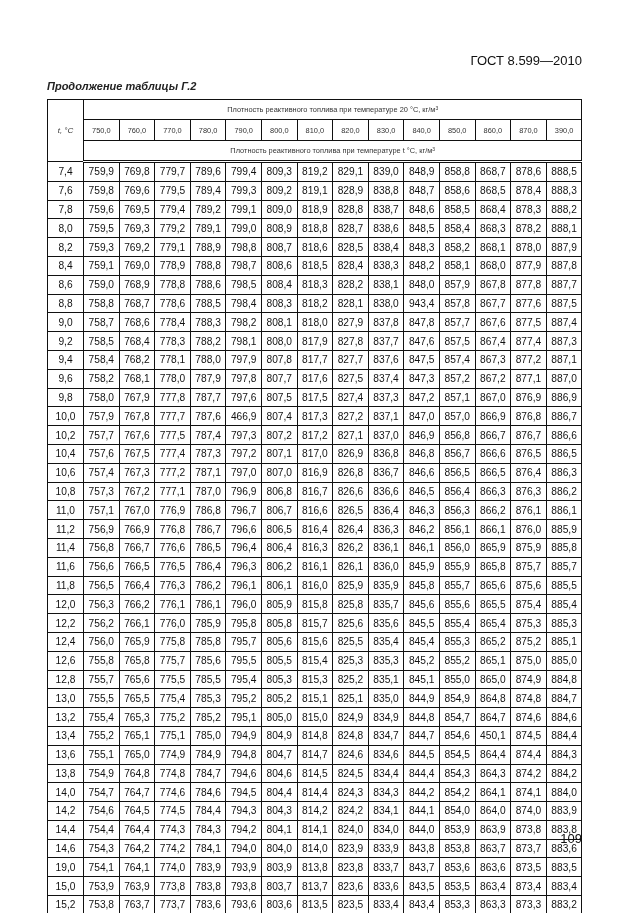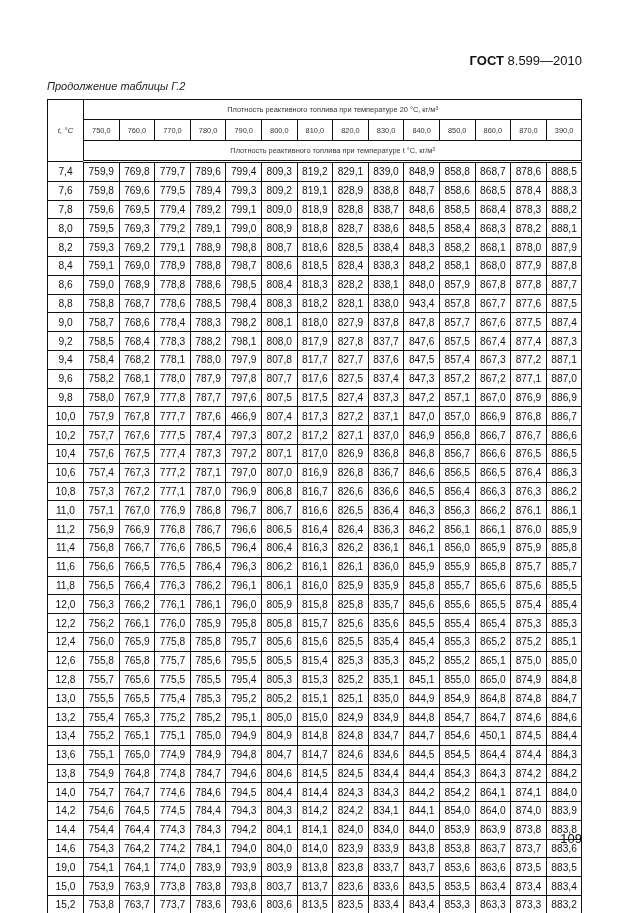--- a/index.html
+++ b/index.html
@@ -1,19 +1,19 @@
 <!DOCTYPE html>
 <html><head>
 <meta charset="utf-8">
 <style>
   html, body { margin:0; padding:0; background:#fff; }
   body { width:630px; height:913px; position:relative; overflow:hidden; font-family:"Liberation Sans", sans-serif; color:#111; }
   .gost { position:absolute; right:48px; top:53px; font-size:13px; color:#111; }
-  .gost b { font-weight:bold; }
-  .caption { position:absolute; left:47px; top:80px; font-size:11px; font-style:italic; color:#222; }
+  .gost b { font-weight:normal; }
+  .caption { position:absolute; left:47px; top:80px; font-size:11px; font-style:italic; color:#222;font-weight:bold; }
   table { position:absolute; left:47px; top:99px; border-collapse:collapse; table-layout:fixed; width:535px; }
   td { border:1px solid #111; text-align:center; padding:0; font-size:10.2px; white-space:nowrap; overflow:hidden; }
   .hdr td { font-size:7.4px; color:#333; }
   .hdr-row1 td { height:19px; }
   .hdr-row2 td { height:20px; }
   .hdr-row3 td { height:19px; }
   .hdr-row3 td { border-bottom:3px double #111; }
   .tcol { width:36px; }
   .dcol { width:35.6px; }
   tbody.data td { height:17.8px; color:#111; }

